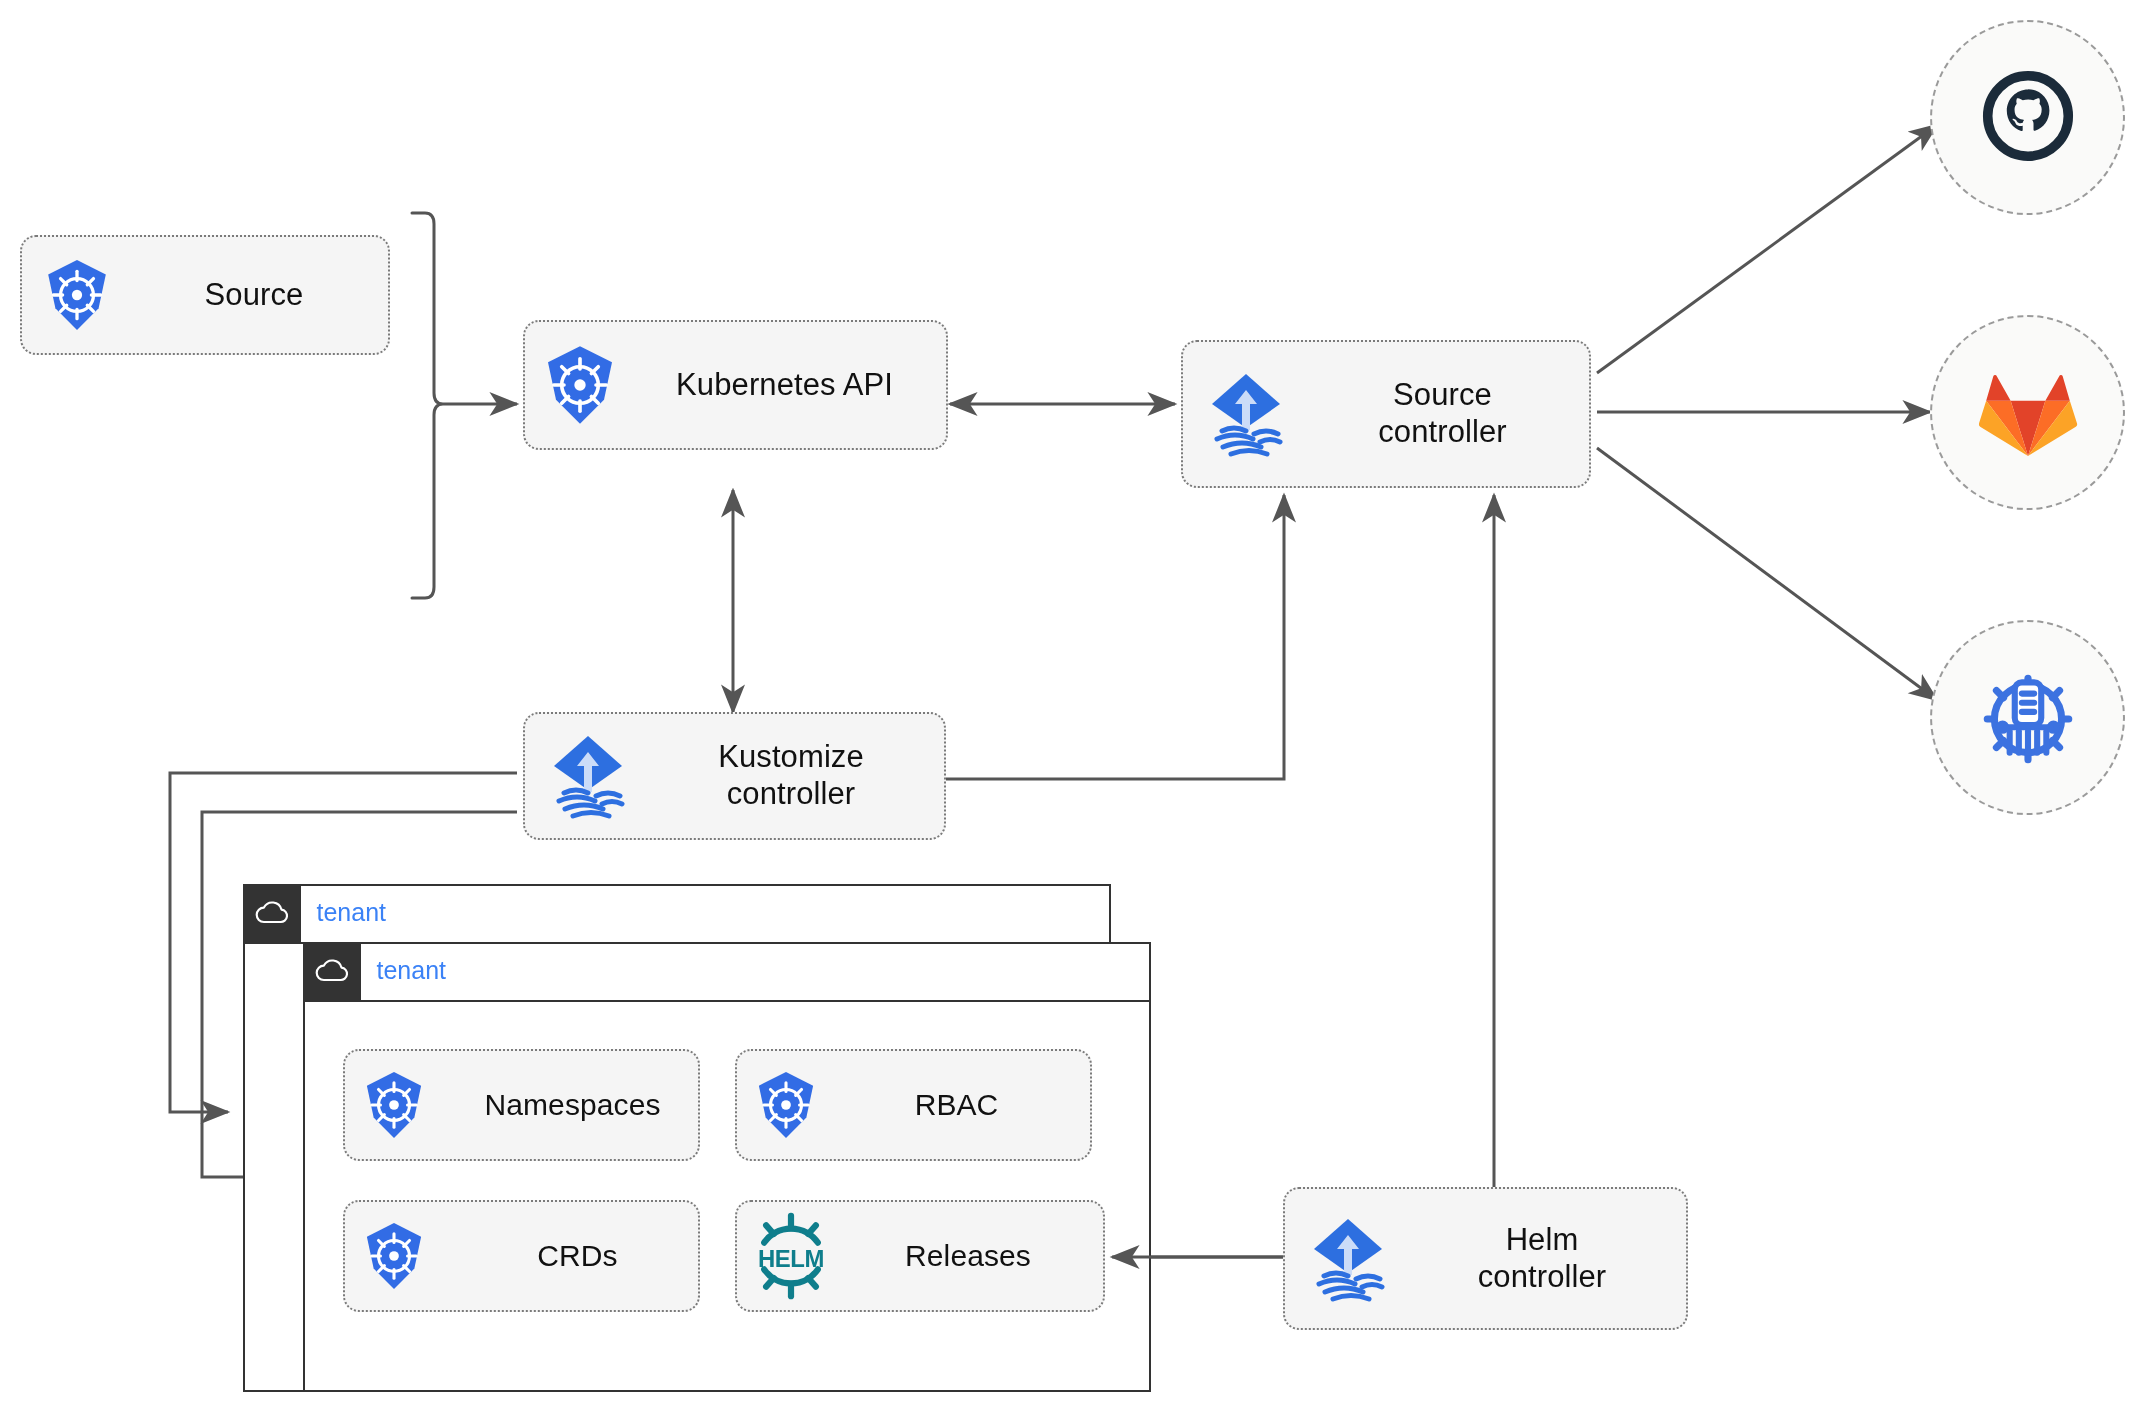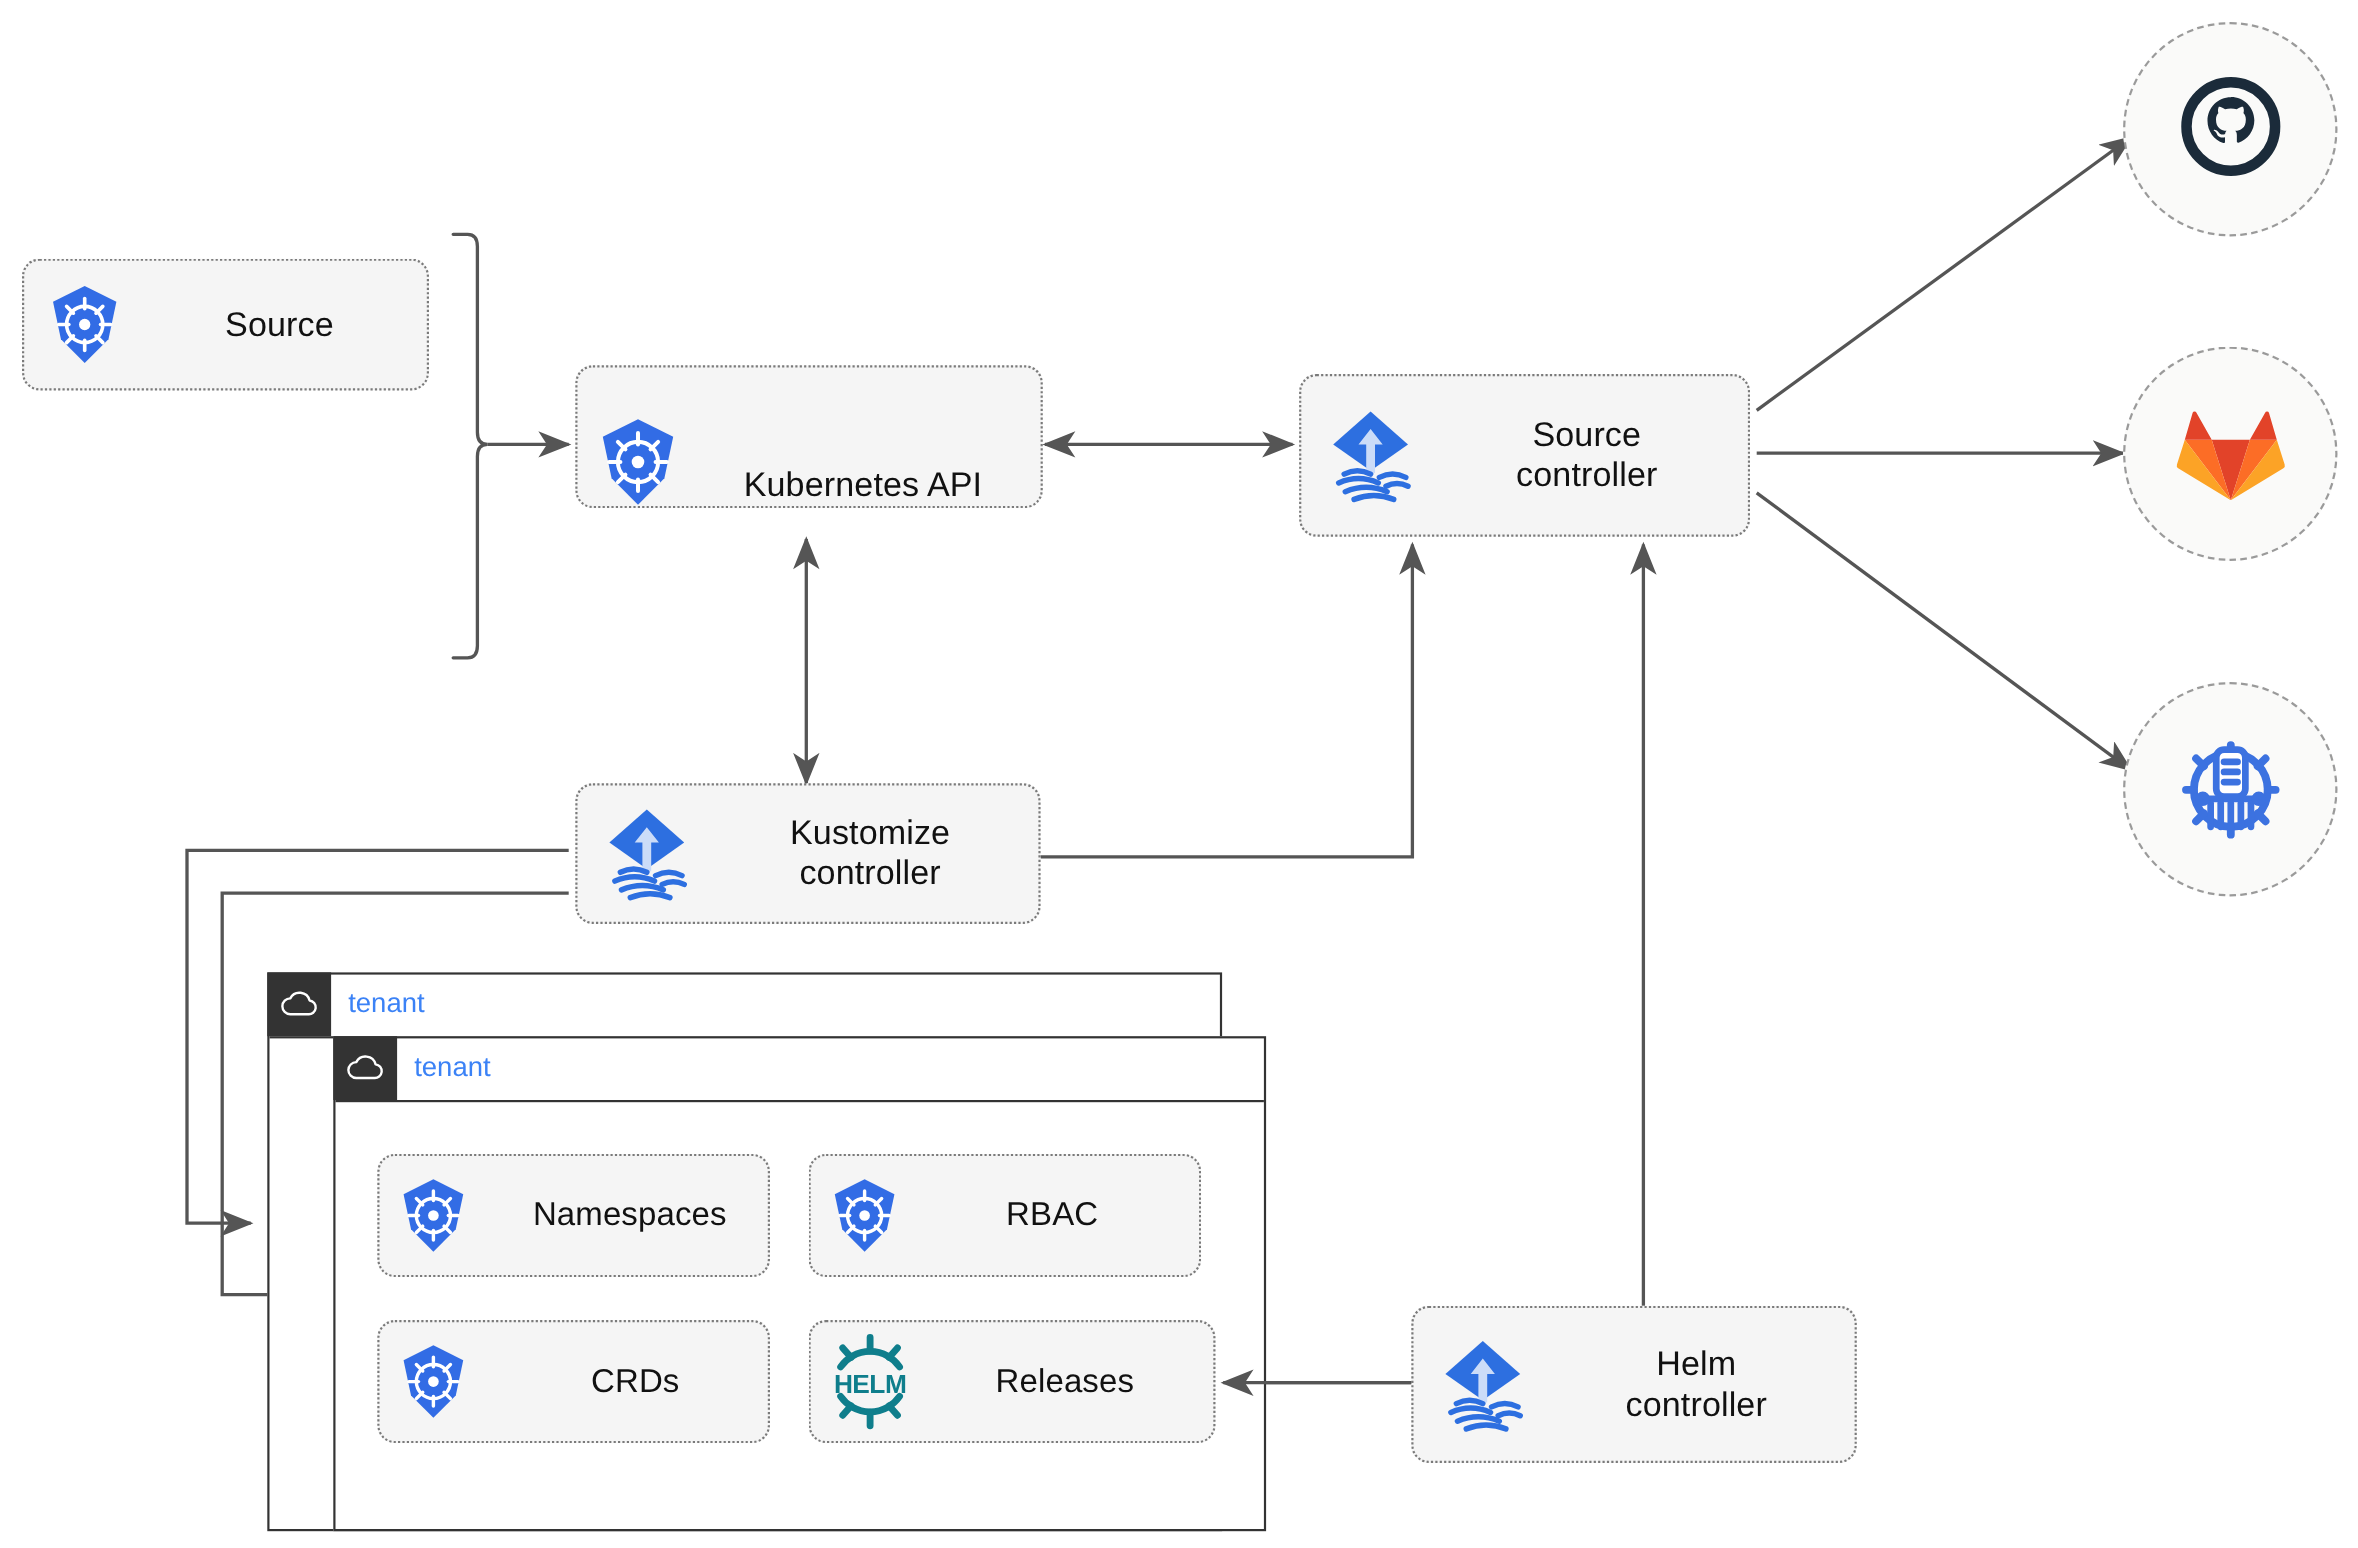--- a/index.html
+++ b/index.html
@@ -146,21 +146,21 @@
           <line x1="48" y1="19" x2="42" y2="25"></line>
           <line x1="22" y1="45" x2="16" y2="51"></line>
         </g>
         <circle cx="32" cy="35" r="5" fill="#ffffff"></circle>
       </svg>
     </span>
     <span class="lbl">Source</span>
   </div>
 
 
-  <div class="node" style="left:523px;top:332px;width:425px;height:130px;align-items:flex-end;">
+  <div class="node" style="left:523px;top:320px;width:425px;height:130px;">
     <span class="ico" style="width:110px;">
       <svg width="74" height="80" viewBox="0 0 64 70" xmlns="http://www.w3.org/2000/svg">
         <path d="M32 1 L60 15 L53 48 L32 69 L11 48 L4 15 Z" fill="#326CE5"></path>
         <g fill="none" stroke="#ffffff" stroke-width="3.2" stroke-linecap="round">
           <circle cx="32" cy="35" r="16"></circle>
           <line x1="32" y1="12" x2="32" y2="21"></line>
             <line x1="32" y1="49" x2="32" y2="58"></line>
           <line x1="9" y1="35" x2="18" y2="35"></line>
             <line x1="46" y1="35" x2="55" y2="35"></line>
           <line x1="16" y1="19" x2="22" y2="25"></line>

